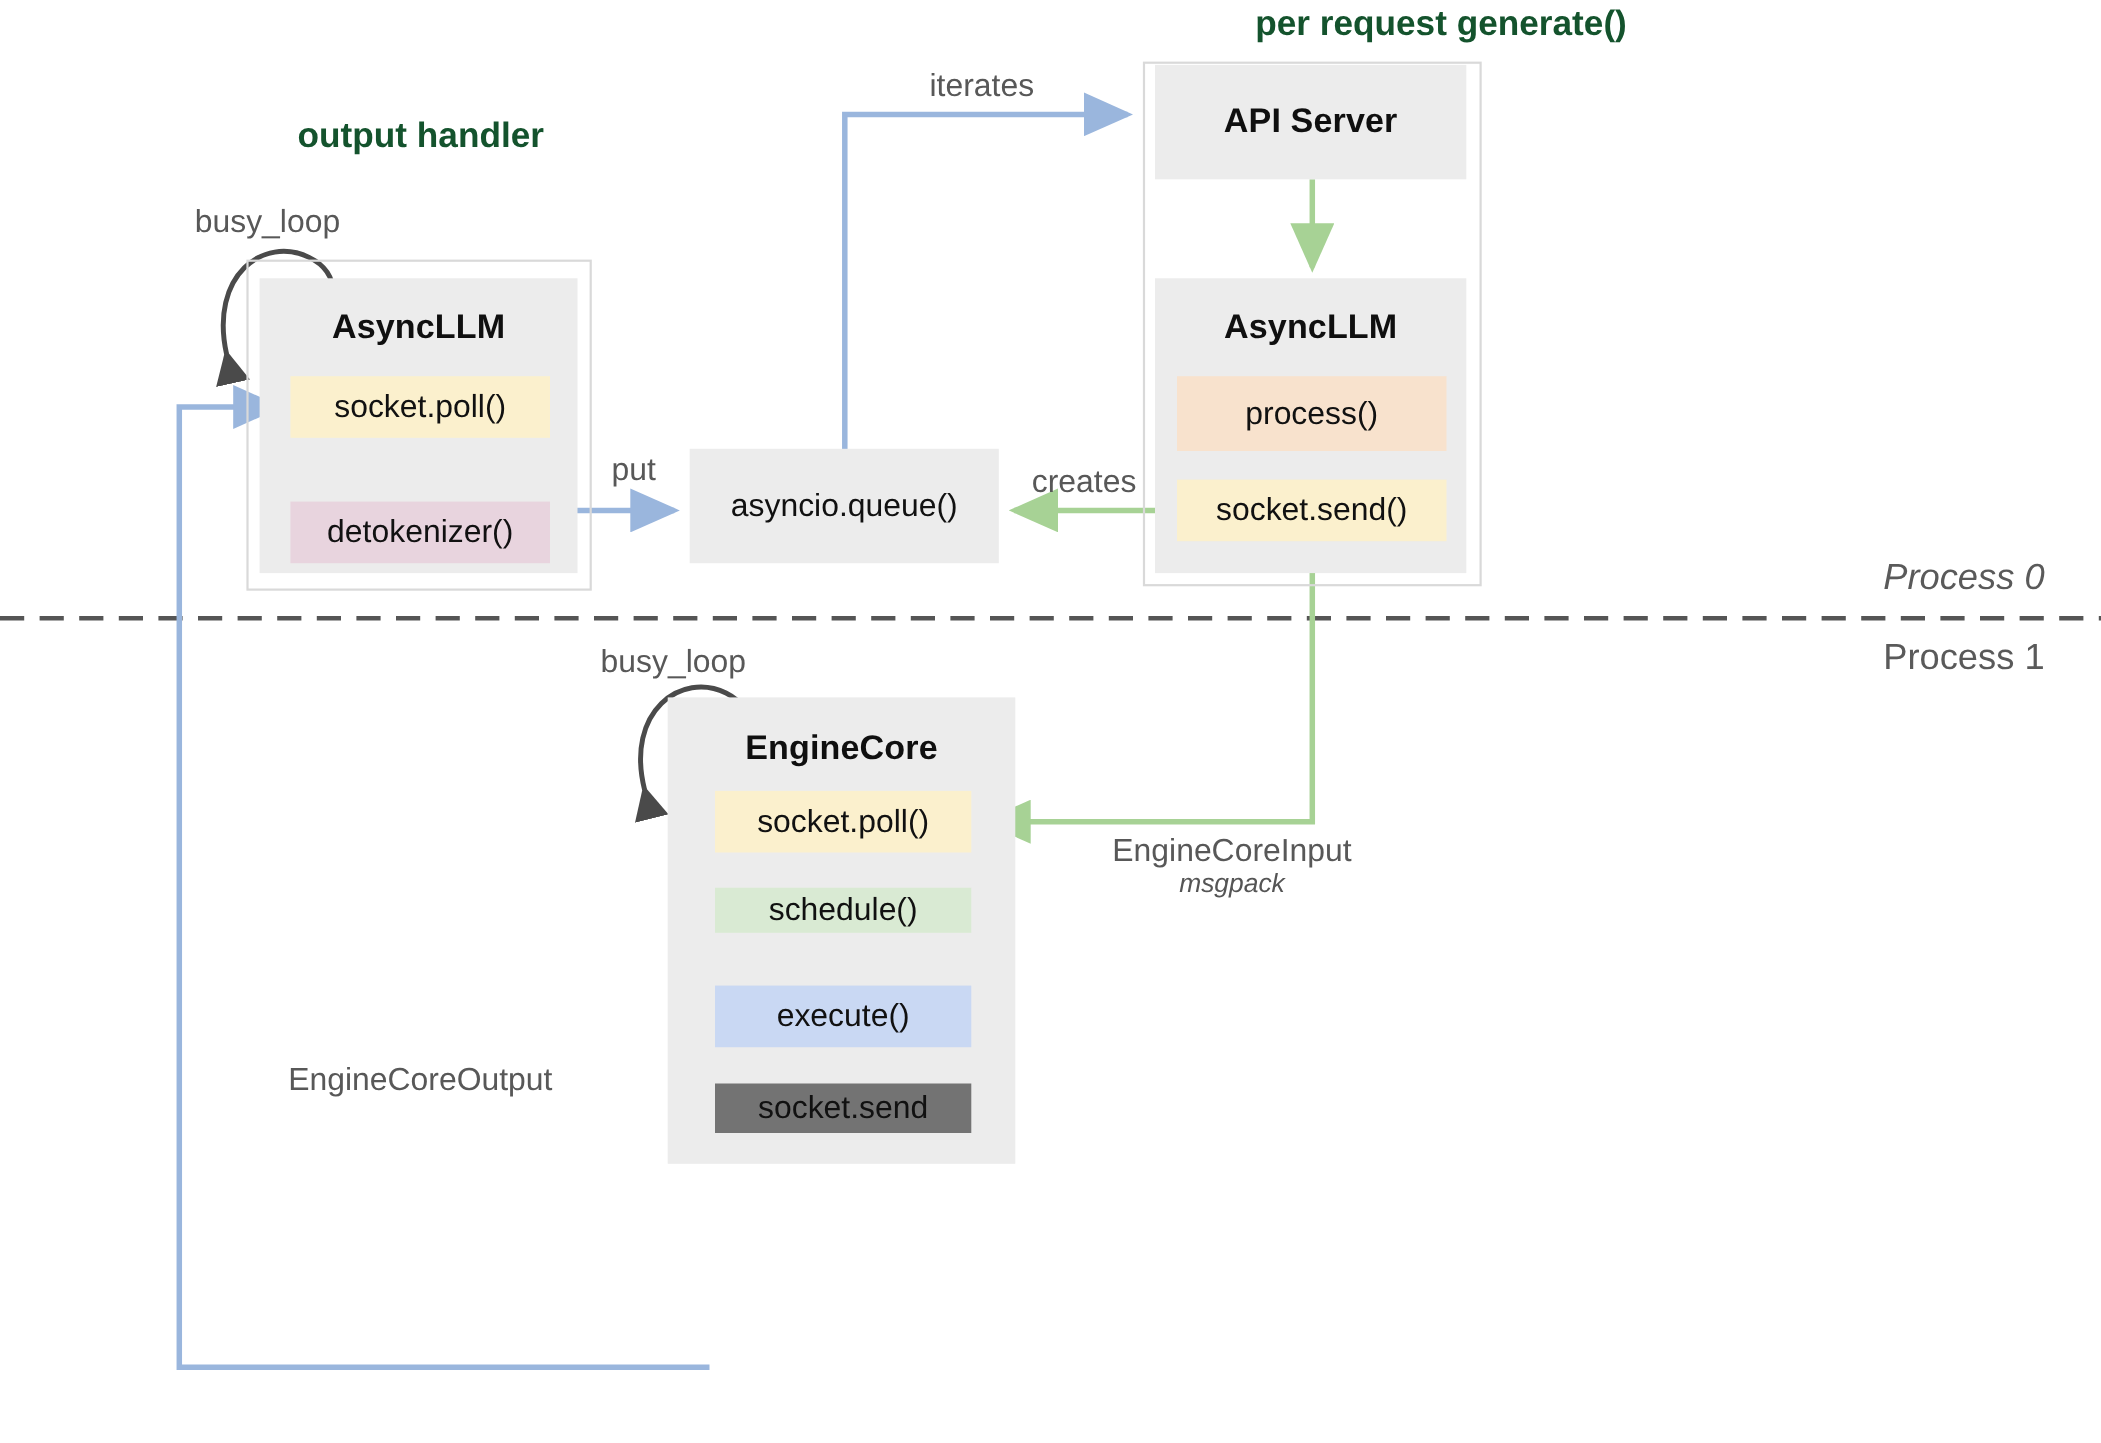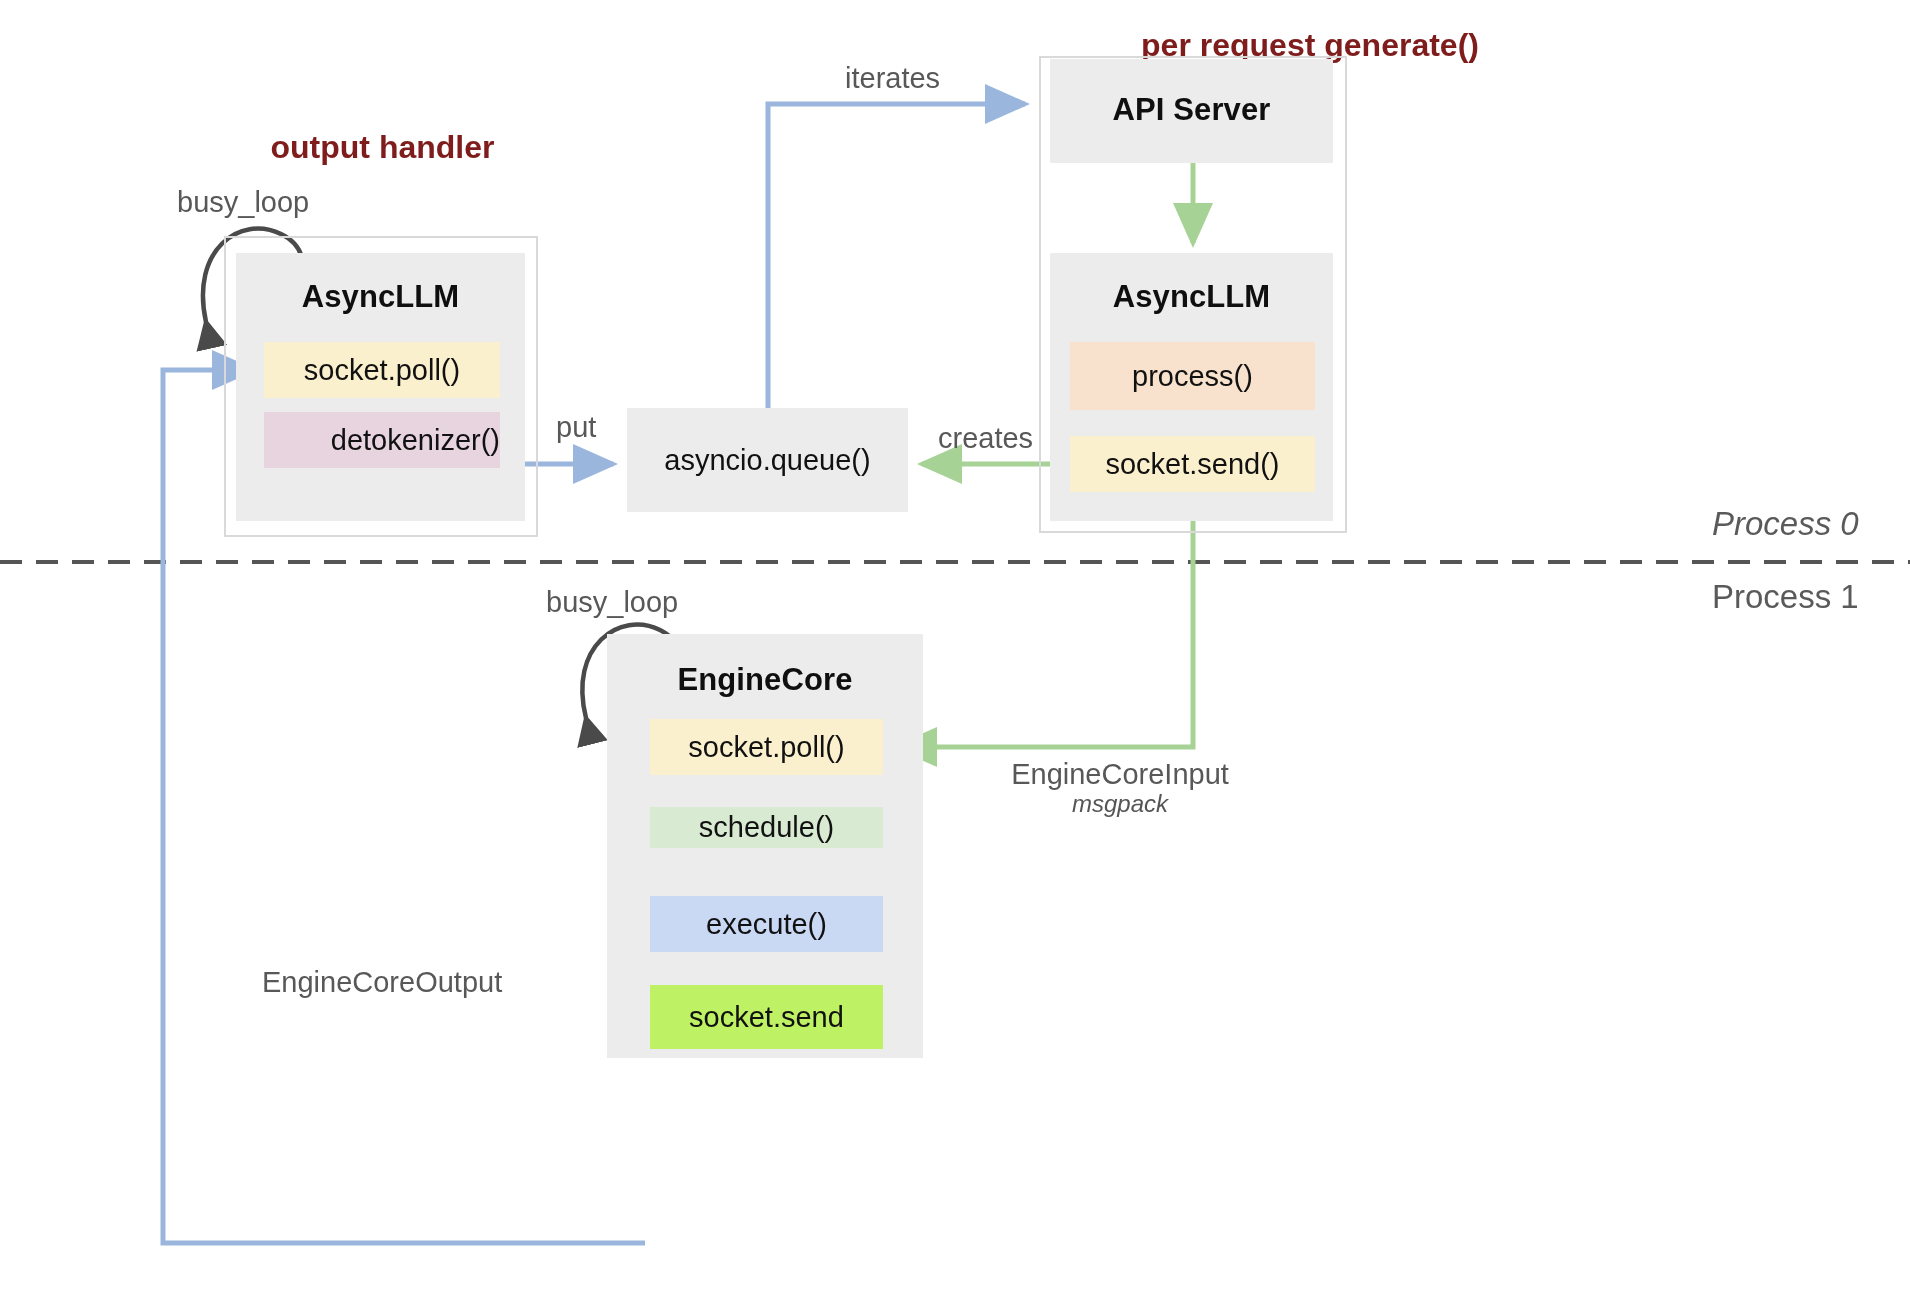--- a/index.html
+++ b/index.html
@@ -71,23 +71,22 @@
 
   
   .caption {
     position: absolute;
     color: #585858;
     font-size: 29px;
     white-space: nowrap;
   }
   .caption.bold {
     font-weight: bold;
-    color: #7f1d1d;
+    color: #14532d;
     font-size: 32px;
-    margin-top: 24px;
   }
   .caption.center {
     text-align: center;
   }
   .caption.sub {
     font-style: italic;
     font-size: 24px;
     color: #555555;
   }
   .caption.process {
@@ -143,21 +142,21 @@
   <div class="group-border" style="left:224px; top:236px; width:314px; height:301px;"></div>
 
   <div class="module" style="left:236px; top:253px; width:289px; height:268px;">
     <div class="module-title" style="top:26px;">AsyncLLM</div>
   </div>
 
   <div class="slot" style="left:264px; top:342px; width:236px; height:56px; background:#fbf0cd;">
     <span>socket.poll()</span>
   </div>
 
-  <div class="slot" style="left:264px; top:412px; width:236px; height:56px; background:#e8d4de;justify-content:flex-end;">
+  <div class="slot" style="left:264px; top:456px; width:236px; height:56px; background:#e8d4de;">
     <span>detokenizer()</span>
   </div>
 
   <div class="caption" style="left:177px; top:186px;">busy_loop</div>
 
   <div class="plain-box" style="left:627px; top:408px; width:281px; height:104px;">
     <span>asyncio.queue()</span>
   </div>
 
   <div class="caption" style="left:556px; top:411px;">put</div>
@@ -193,21 +192,21 @@
   </div>
 
   <div class="slot" style="left:650px; top:807px; width:233px; height:41px; background:#d9ead3;text-align:center;">
     <span>schedule()</span>
   </div>
 
   <div class="slot" style="left:650px; top:896px; width:233px; height:56px; background:#c9d8f3;">
     <span>execute()</span>
   </div>
 
-  <div class="slot" style="left:650px; top:985px; width:233px; height:64px; background:#bef264;">
+  <div class="slot" style="left:650px; top:985px; width:233px; height:45px; background:#737373;">
     <span>socket.send</span>
   </div>
 
   <div class="caption" style="left:546px; top:586px;">busy_loop</div>
 
   <div class="caption center" style="left:910px; top:758px; width:420px;">EngineCoreInput</div>
 
   <div class="caption sub center" style="left:910px; top:790px; width:420px;">msgpack</div>
 
   <div class="caption" style="left:262px; top:966px;">EngineCoreOutput</div>

